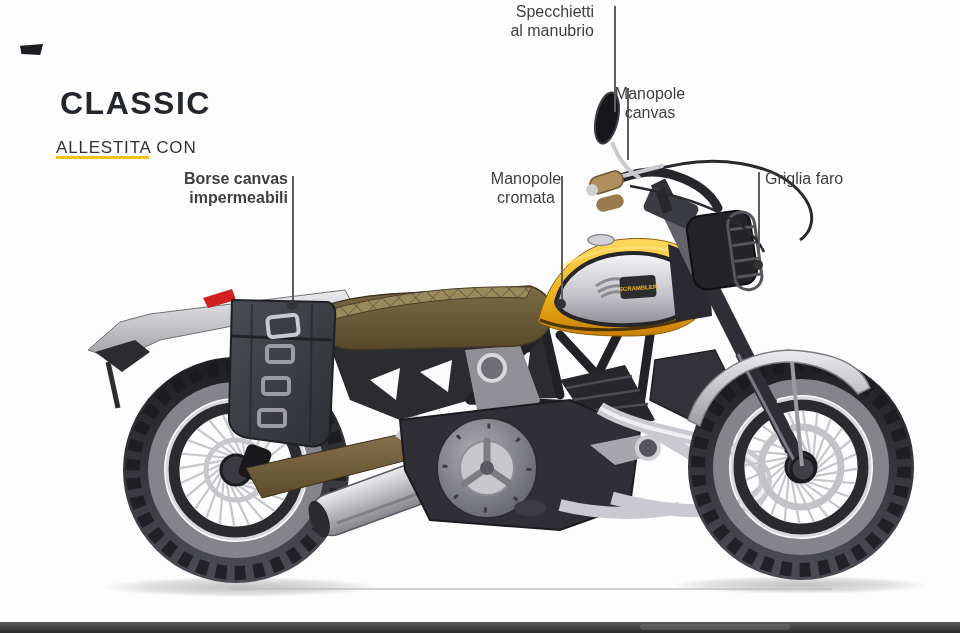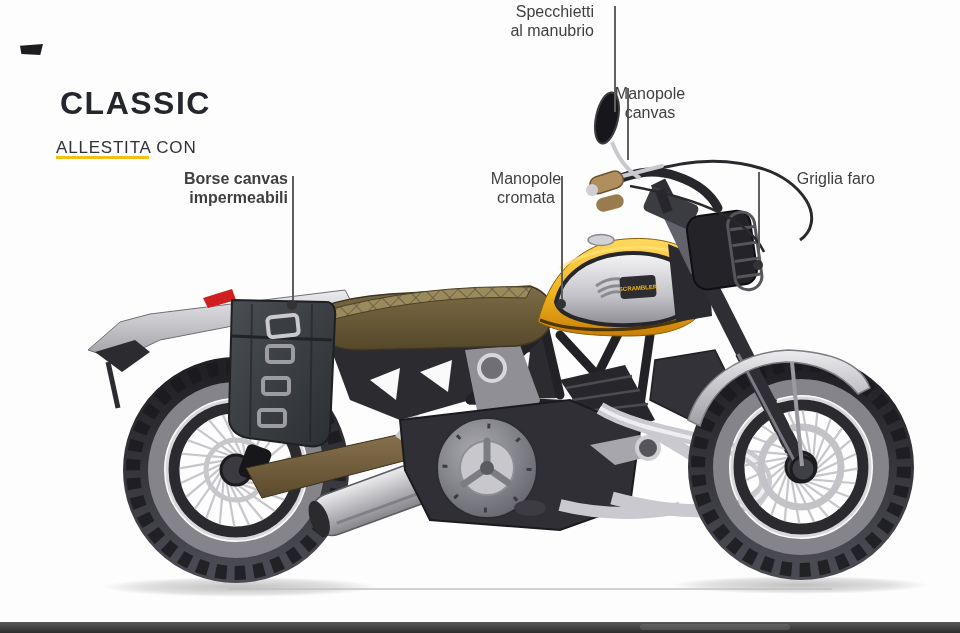--- a/index.html
+++ b/index.html
@@ -20,21 +20,21 @@
   .accent-underline{
     position:absolute;left:56px;top:156px;width:93px;height:3px;
     background:var(--accent-yellow,#f2c118);
   }
   
   .callout-text{
     position:absolute;font-size:16px;line-height:19px;color:var(--label-text,#3f3f3f);
   }
   .co-specchietti{left:476px;top:2px;width:118px;text-align:right;}
   .co-manopole{left:600px;top:84px;width:100px;text-align:center;}
-  .co-griglia{left:765px;top:169px;width:110px;text-align:right;}
+  .co-griglia{left:765px;top:169px;width:110px;text-align:left;}
   .co-guancia{left:478px;top:169px;width:96px;text-align:center;}
   .co-borse{left:162px;top:169px;width:126px;text-align:right;font-weight:bold;}
   .callout-line{position:absolute;width:1.5px;background:var(--line-gray,#5f5f5f);}
   .ln-specchietti{left:614px;top:6px;height:106px;}
   .ln-manopole{left:627px;top:88px;height:72px;}
   .ln-griglia{left:758px;top:172px;height:90px;}
   .ln-guancia{left:561px;top:176px;height:126px;}
   .ln-borse{left:292px;top:176px;height:127px;}
   .callout-dot{position:absolute;width:10px;height:10px;border-radius:50%;background:#333;}
   .dot-borse{left:287px;top:300px;}

